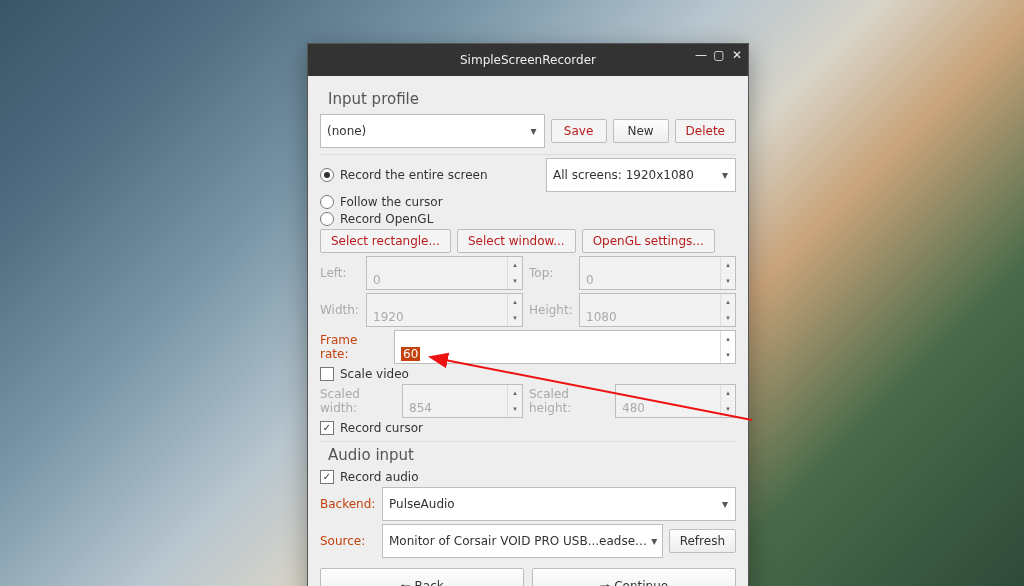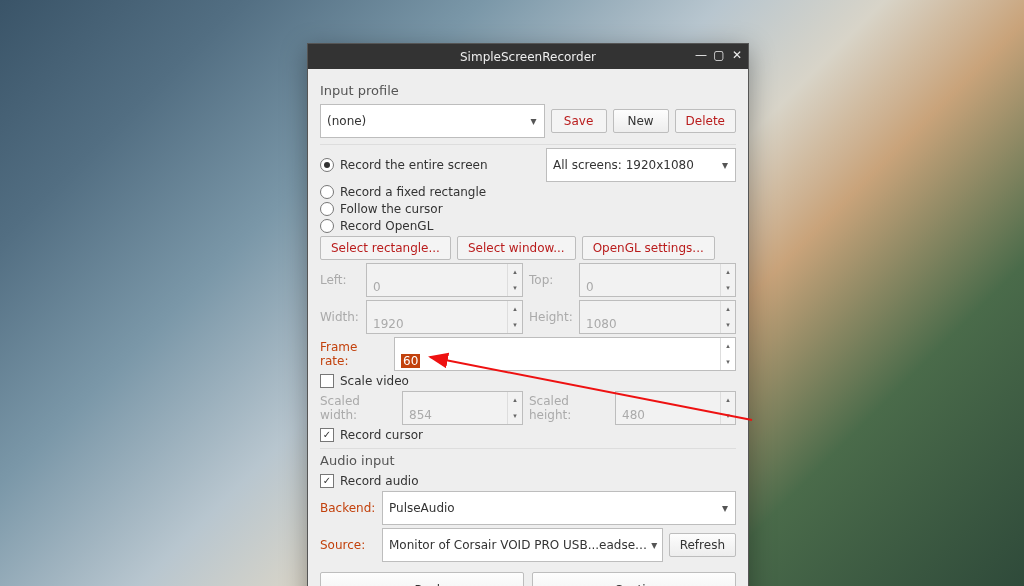--- a/index.html
+++ b/index.html
@@ -1,24 +1,24 @@
 <!DOCTYPE html>
 <html><head>
 <meta charset="utf-8">
 <style>
   html,body{margin:0;padding:0;width:1024px;height:586px;font-family:"DejaVu Sans","Noto Sans",sans-serif;font-size:12px;color:#333;overflow:hidden}
   .desktop{position:relative;width:1024px;height:586px;background:linear-gradient(135deg,#3a5468 0%,#526e82 15%,#7a97a8 30%,#b8c6cf 45%,#d8d4c8 55%,#c9a37a 65%,#4a6b4a 80%,#2f4a3a 100%);background-size:cover}
   .window{position:absolute;left:307px;top:43px;width:440px;background:#eee;border:1px solid #555;box-shadow:0 6px 24px rgba(0,0,0,.35)}
-  .titlebar{height:25px;background:#333;color:#eee;display:flex;align-items:center;justify-content:center;font-size:12px;position:relative;user-select:none}
+  .titlebar{height:32px;background:#333;color:#eee;display:flex;align-items:center;justify-content:center;font-size:12px;position:relative;user-select:none}
   .titlebar .title{pointer-events:none}
   .tb-ctrls{position:absolute;right:2px;top:0;height:22px;display:flex;align-items:center;gap:0}
   .tb-btn{width:18px;height:18px;display:flex;align-items:center;justify-content:center;color:#eee}
   .body{padding:10px 12px 10px 12px;background:#eee}
   .sect{margin-bottom:4px}
-  .sect-title{font-size:13px;color:#555;margin:4px 0 6px 0}
+  .sect-title{font-size:15px;color:#555;margin:4px 0 6px 8px}
   .row{display:flex;align-items:center;gap:6px;margin:3px 0}
   .lbl{color:#c2410c}
   .lbl.disabled{color:#aaa}
   input[type=text],select,.combo,.spin{height:22px;box-sizing:border-box;border:1px solid #bdbdbd;background:#fff;padding:16px 6px;font:inherit;color:#333}
   .combo{display:flex;align-items:center;justify-content:space-between;padding-right:2px}
   .combo .caret{width:16px;text-align:center;color:#555}
   .btn{height:24px;min-width:56px;border:1px solid #bdbdbd;background:linear-gradient(#fdfdfd,#ededed);padding:0 10px;font:inherit;color:#333;border-radius:2px}
   .btn:disabled{color:#b91c1c;background:#f4f4f4}
   .btn.small{min-width:0}
   .radio,.check{display:flex;align-items:center;gap:6px}
@@ -77,26 +77,20 @@
           </label>
           <div style="flex:1"></div>
           <div class="combo" style="width:190px">
             <span>All screens: 1920x1080</span>
             <span class="caret">▾</span>
           </div>
         </div>
         <div class="row">
             <label class="radio">
               <span class="dot"></span>
-              <span>Record a fixed rectangle</span>
-            </label>
-          </div>
-        <div class="row">
-            <label class="radio">
-              <span class="dot"></span>
               <span>Follow the cursor</span>
             </label>
           </div>
         <div class="row">
             <label class="radio">
               <span class="dot"></span>
               <span>Record OpenGL</span>
             </label>
           </div>
 

